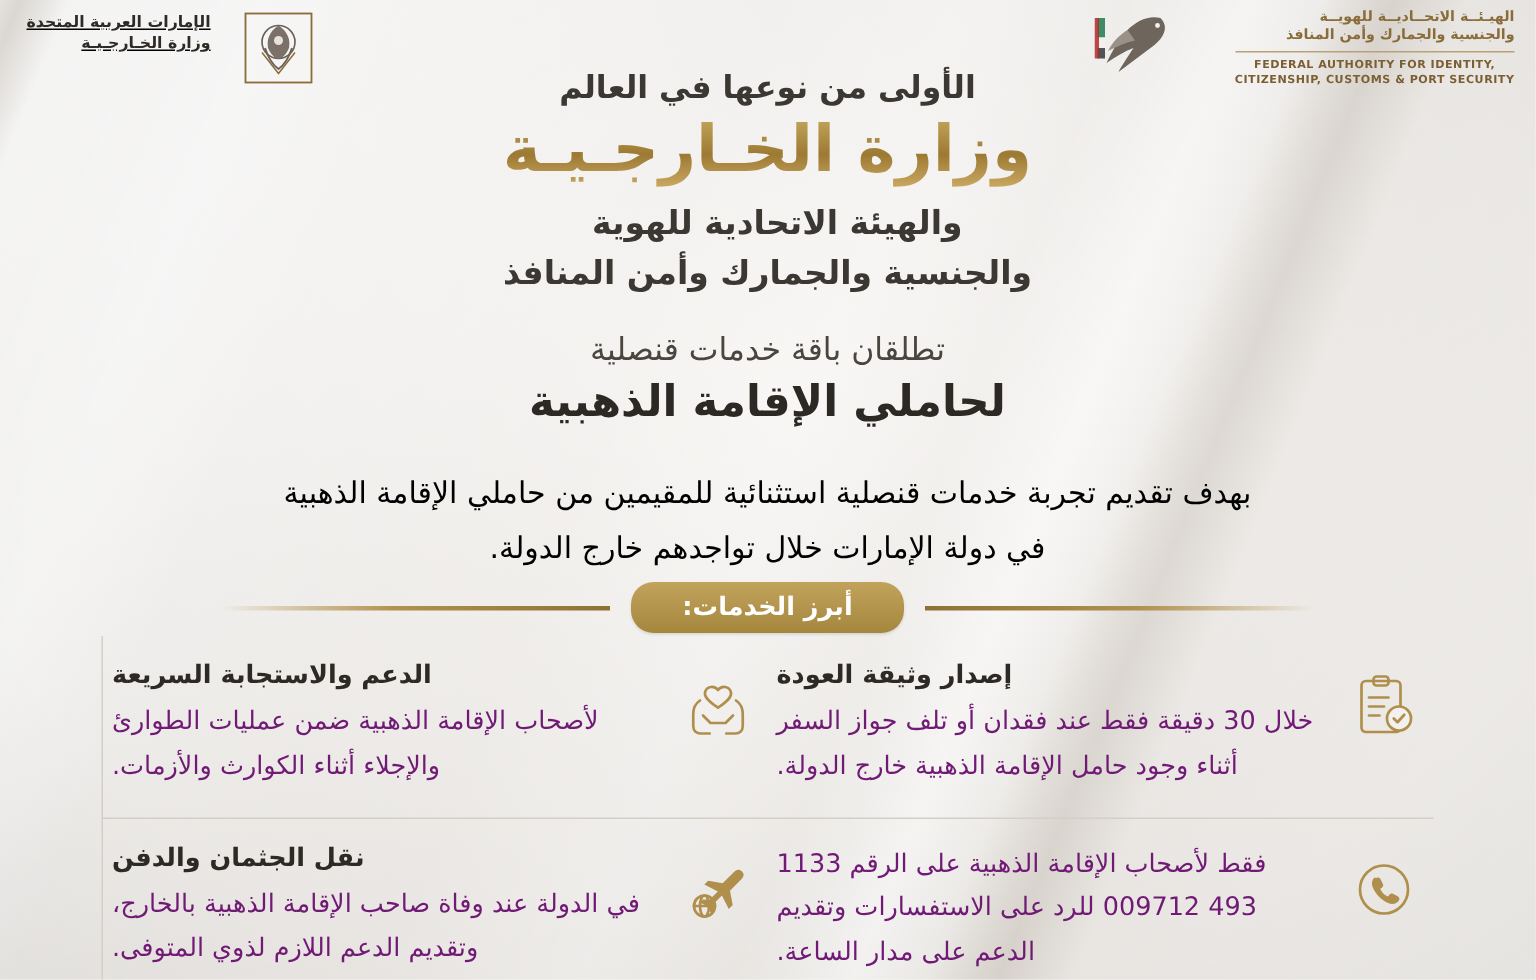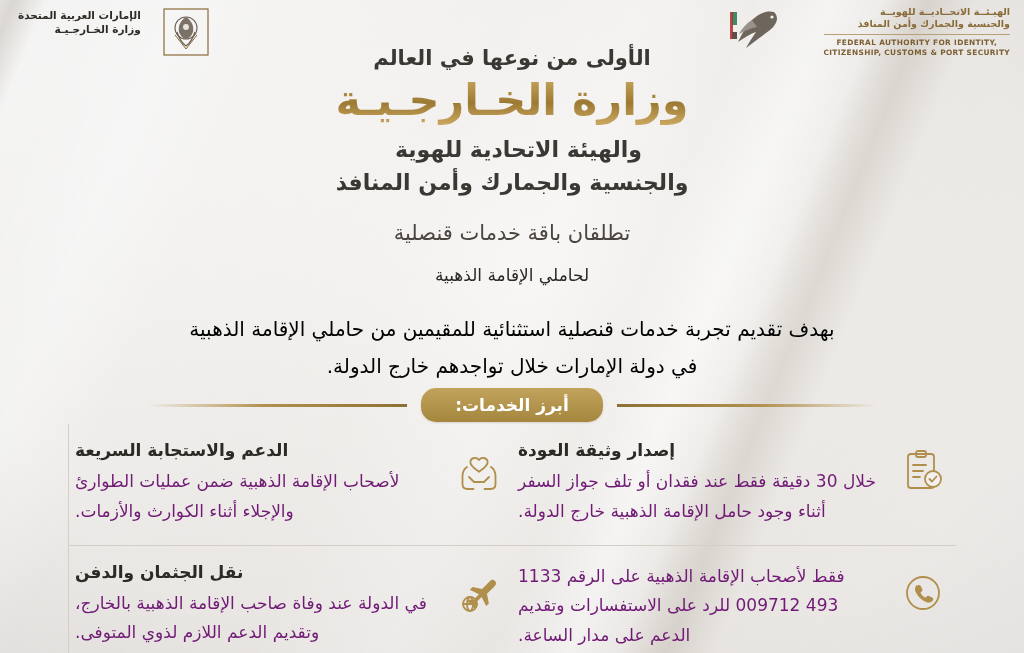--- a/index.html
+++ b/index.html
@@ -44,21 +44,21 @@
 
   .page { position: relative; z-index: 2; width: 1024px; height: 653px; }
 
   
   .logo-left {
     position: absolute; top: 6px; right: 14px;
     display: flex; align-items: flex-start; gap: 8px;
   }
   .logo-right {
     position: absolute; top: 8px; left: 18px;
-    display: flex; align-items: flex-start; gap: 22px;
+    display: flex; align-items: flex-start; gap: 22px; text-decoration: underline;
   }
   .uae-emblem { width: 46px; height: 48px; flex: 0 0 auto; }
   .falcon { width: 58px; height: 44px; flex: 0 0 auto; }
 
   .logo-text-ar {
     text-align: right;
     line-height: 1.35;
     color: #2e2a26;
   }
   .logo-text-ar .l1 { font-size: 10.5px; font-weight: bold; letter-spacing: .2px; }
@@ -93,22 +93,22 @@
     margin-top: 8px;
     font-size: 22px; font-weight: bold; color: #3b3733; line-height: 1.5; padding-left: 13px;
   }
   .sub2 { font-size: 22px; font-weight: bold; color: #3b3733; line-height: 1.5; }
 
   .launch {
     margin-top: 22px;
     font-size: 21px; color: #4a453f; font-weight: normal;
   }
   .launch-bold {
-    margin-top: 20px;
-    font-size: 17px; color: #2c2824; font-weight: normal;
+    margin-top: 5px;
+    font-size: 29px; color: #2c2824; font-weight: bold;
   }
 
   .goal {
     margin: 26px auto 0;
     width: 660px;
     font-size: 20px; line-height: 1.85; color: #000000;
   }
 
   
   .services-head {

